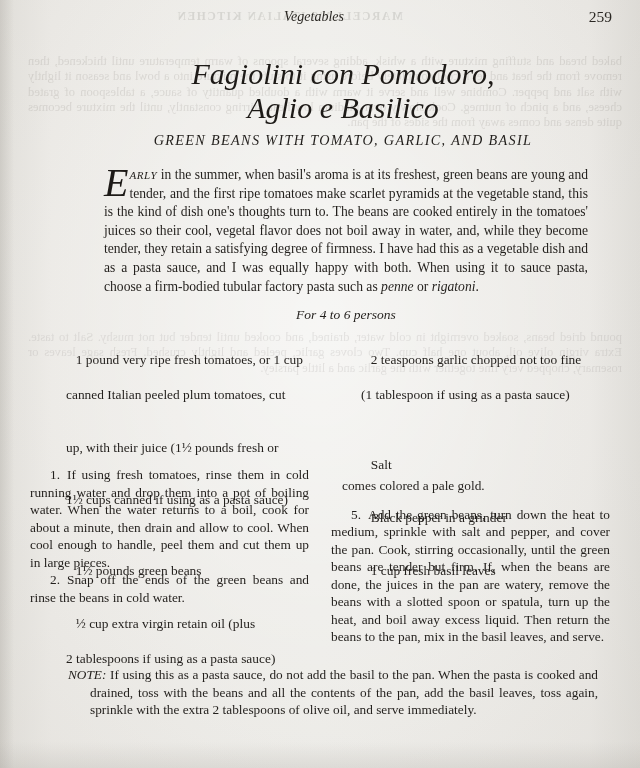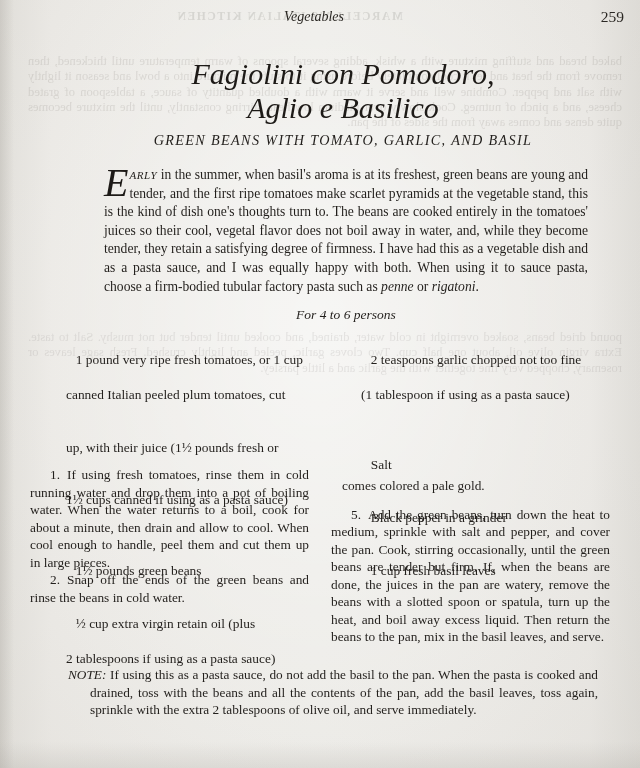--- a/index.html
+++ b/index.html
@@ -88,21 +88,21 @@
     left: 0;
     width: 628px;
     text-align: center;
     font-style: italic;
     font-size: 14px;
     color: #2b2824;
   }
   .folio {
     position: absolute;
     top: 8px;
-    right: 16px;
+    right: 28px;
     font-size: 15.5px;
     color: #2b2824;
   }
 
   
   .title-block {
     position: absolute;
     top: 57px;
     left: 108px;
     width: 470px;

